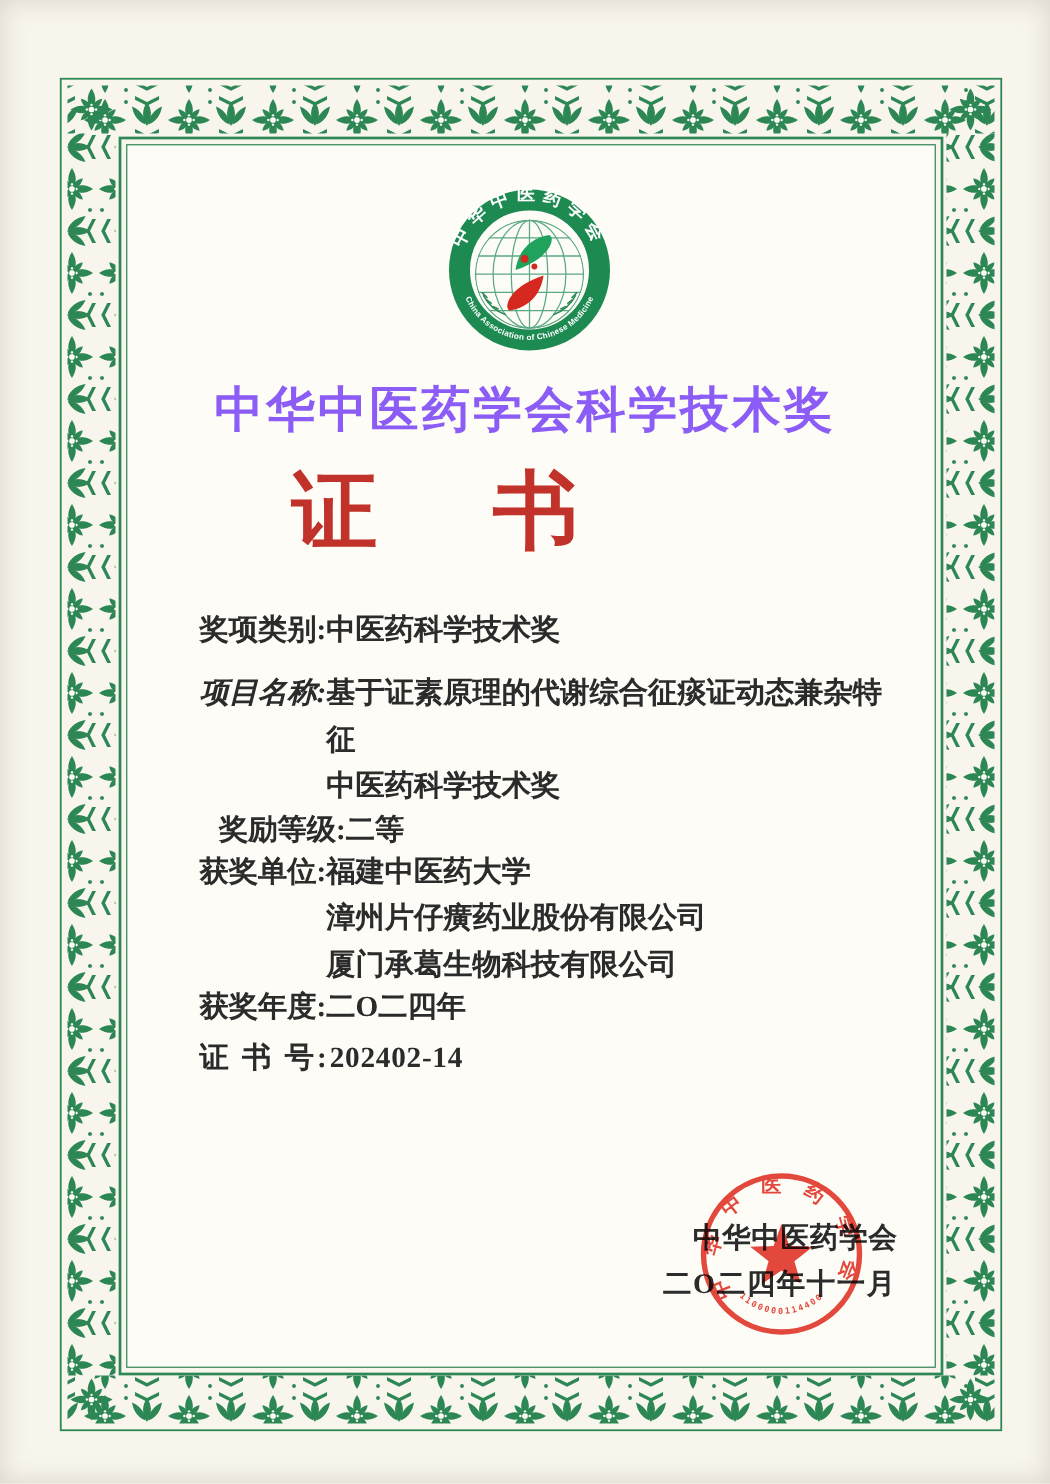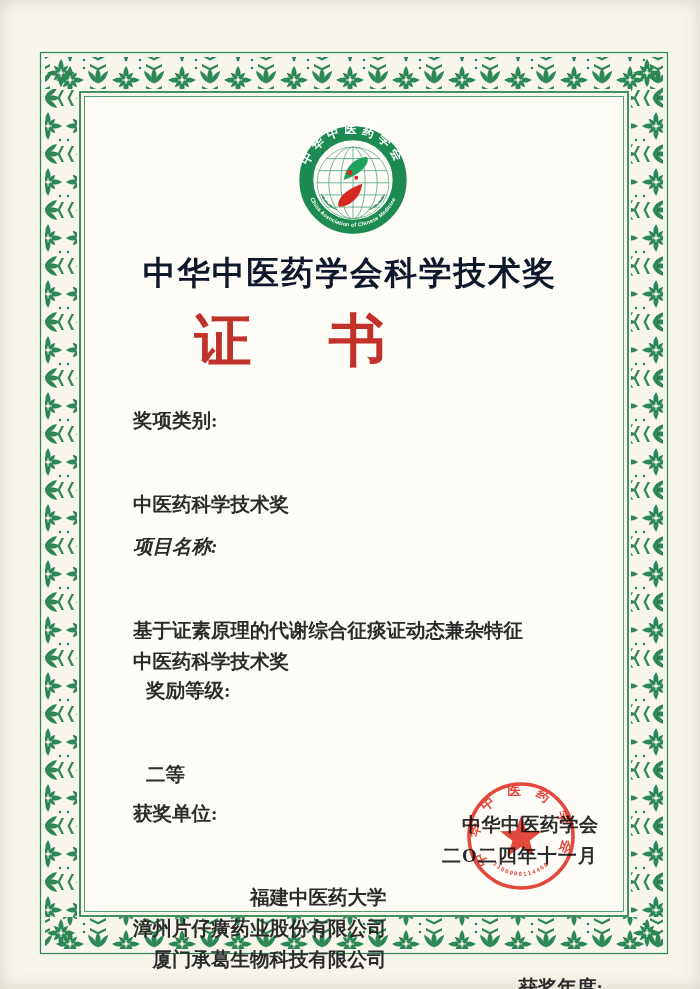--- a/index.html
+++ b/index.html
@@ -13,41 +13,41 @@
     background:#f8f5ec;
     box-shadow:inset 0 0 18px rgba(120,115,100,0.25);
   }
   .border-svg{position:absolute;left:0;top:0;z-index:1;}
   .content{position:absolute;left:0;top:0;width:700px;height:989px;z-index:2;}
 
   .logo{position:absolute;left:297px;top:124px;width:112px;height:112px;}
 
   .award-title{
     position:absolute;left:0;top:252px;width:700px;
-    text-align:center;color:#0f172a;font-weight:bold;
+    text-align:center;color:#8b5cf6;font-weight:bold;
     font-size:32.5px;letter-spacing:2px;white-space:nowrap;
   }
   .cert-word{
     position:absolute;left:0;top:303px;width:580px;
     text-align:center;color:#c0322a;font-weight:bold;
     font-size:57px;letter-spacing:10px;padding-left:10px;box-sizing:border-box;
   }
 
   .fields{position:absolute;left:133px;top:409px;width:470px;color:#2b2b2b;}
-  .frow{display:flex;align-items:flex-start;flex-direction:column;}
+  .frow{display:flex;align-items:flex-start;}
   .flabel{
     flex:0 0 84px;font-size:19.5px;font-weight:700;
     white-space:nowrap;line-height:24px;
   }
   .fvalue{font-size:19.5px;font-weight:700;line-height:24px;}
   .fvalue.multi{line-height:31px;}
   .frow.r2{margin-top:14px;}
   .frow.r2 .flabel{line-height:31px;font-style:italic;}
   .frow.r3{margin-top:2px;margin-left:13px;}
-  .frow.r4{margin-top:11px;text-align:right;}
+  .frow.r4{}
   .frow.r4 .flabel{line-height:31px;}
   .frow.r5{margin-top:1px;align-items:flex-end;}
   .frow.r6{margin-top:10px;}
   .frow.r6 .flabel{letter-spacing:2px;}
   .cert-no{font-family:"Liberation Serif","DejaVu Serif",serif;letter-spacing:0.5px;}
 
   .sig-issuer{
     position:absolute;left:462px;top:812px;color:#2b2b2b;
     font-size:19px;font-weight:700;letter-spacing:0.5px;white-space:nowrap;
   }
@@ -194,20 +194,24 @@
           <span style="display:block">漳州片仔癀药业股份有限公司</span>
           <span style="display:block">厦门承葛生物科技有限公司</span>
         </span>
       </div>
 
       <div class="frow r5">
         <span class="flabel">获奖年度:</span>
         <span class="fvalue">二O二四年</span>
       </div>
 
+      <div class="frow r6">
+        <span class="flabel">证 书 号:</span>
+        <span class="fvalue cert-no">202402-14</span>
+      </div>
 
     </div>
 
     <div class="sig-issuer">中华中医药学会</div>
     <div class="sig-date">二O二四年十一月</div>
 
     <svg class="seal" viewBox="0 0 110 110">
       <defs>
         <path id="sealTopArc" d="M 21.8,80 A 41.5,41.5 0 1 1 88.1,80" fill="none"></path>
         <path id="sealBotArc" d="M 20.4,75 A 40,40 0 0 0 89.6,75" fill="none"></path>

